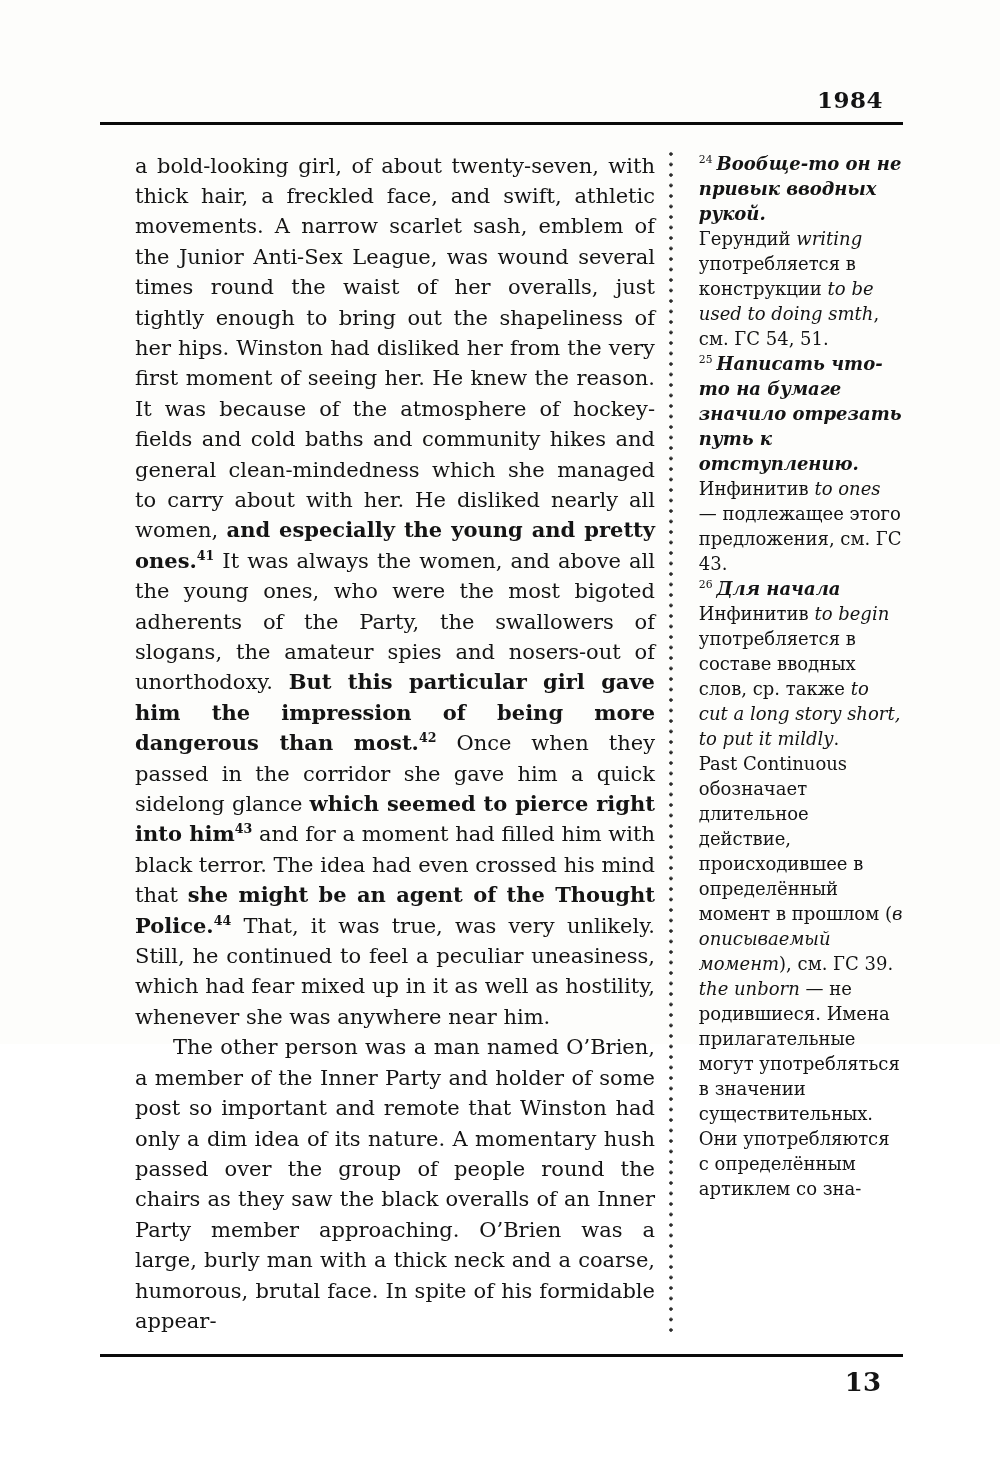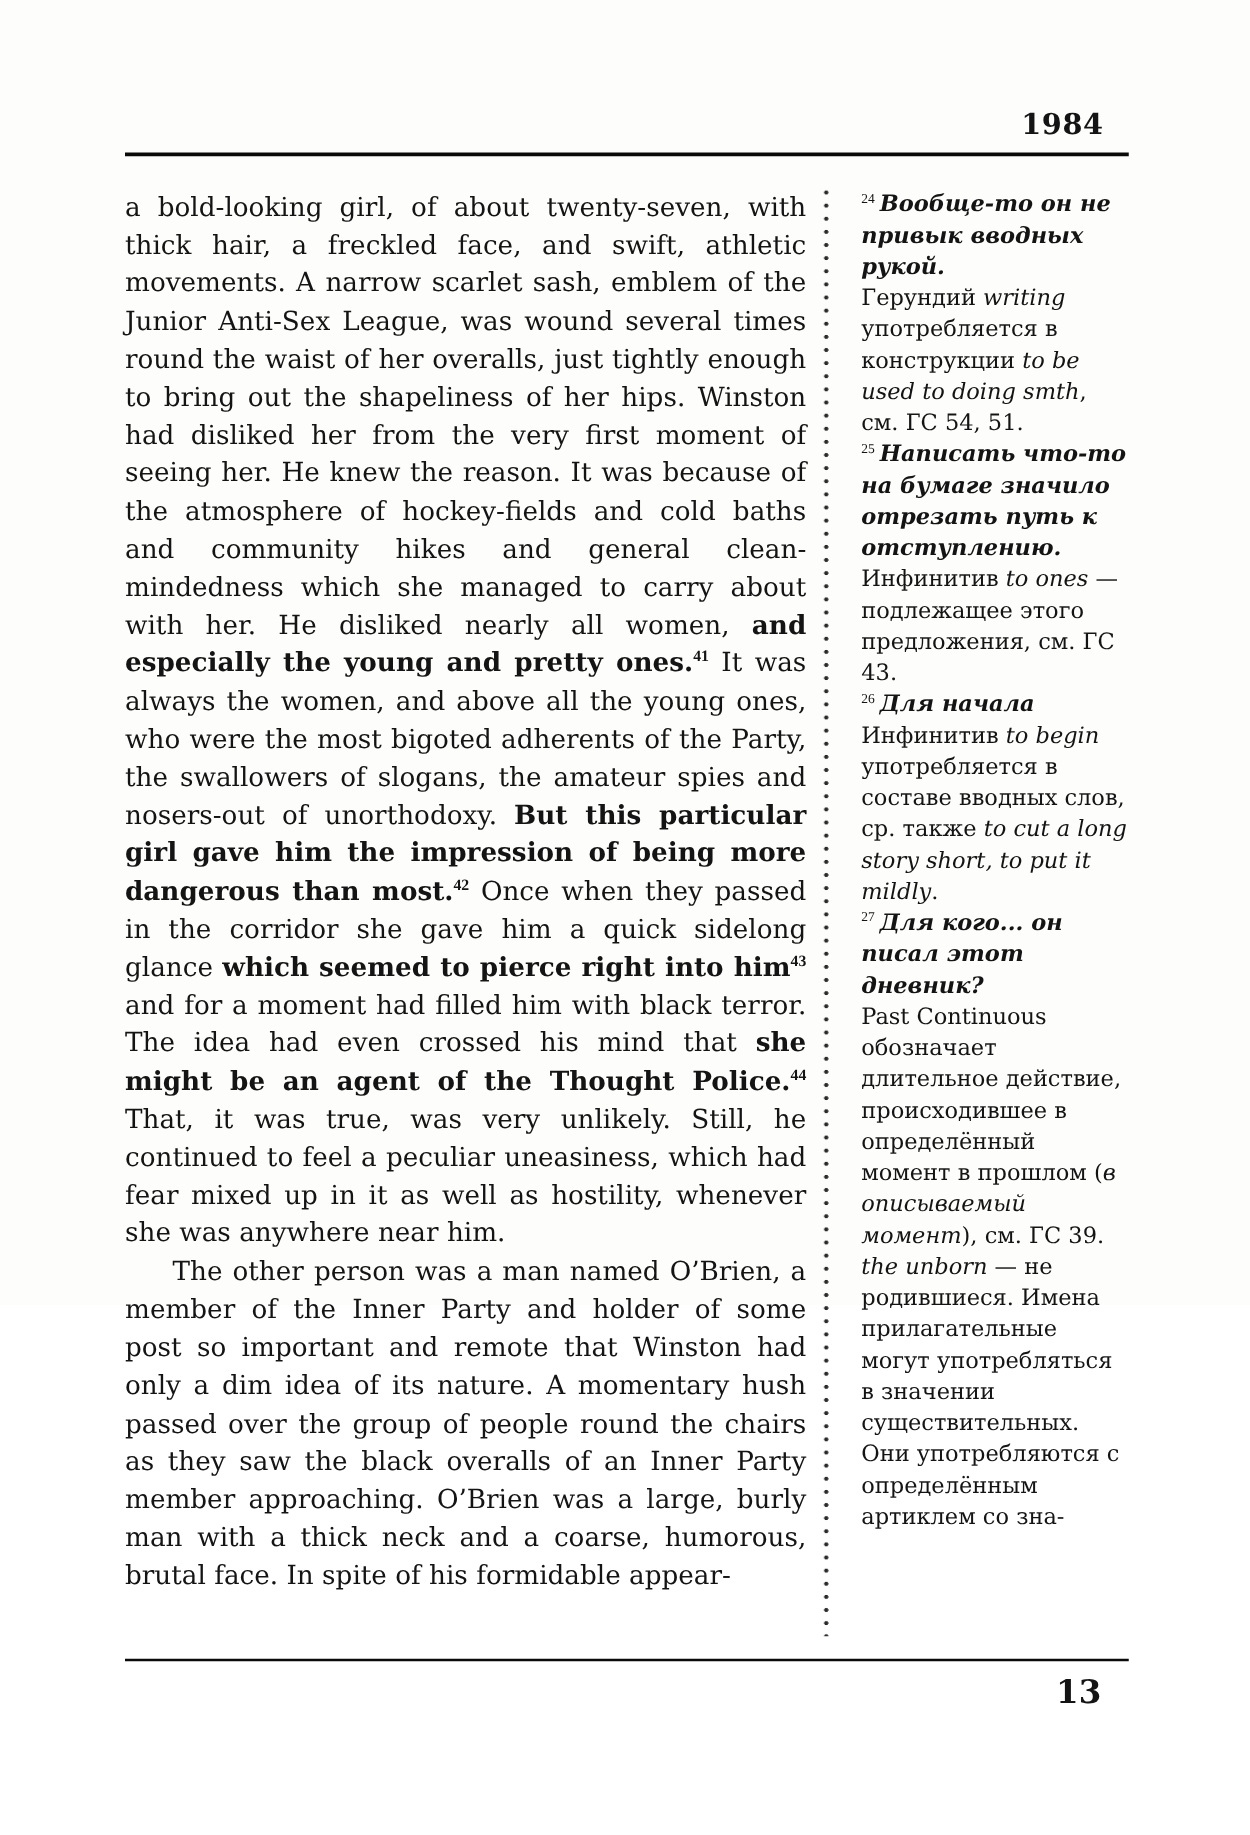--- a/index.html
+++ b/index.html
@@ -14,26 +14,27 @@
   .header-row { text-align:right; padding-right:20px; }
   .header-title { font-weight:bold; font-size:23px; letter-spacing:0.5px; }
   .rule { height:2.5px; background:#0a0a0a; }
   .rule.top { margin-top:9px; }
   .columns { display:flex; margin-top:26px; min-height:1158px; }
   .main-col {
     width:545px;
     font-size:21px; line-height:30.4px;
     text-align:justify;
     hyphens:auto;
+    margin-left:35px;
   }
   .para { margin:0; }
   .para.indent { text-indent:38px; }
   .b { font-weight:bold; }
   .i { font-style:italic; }
-  sup { font-size:0.60em; line-height:0; vertical-align:super;font-family:Liberation Serif, serif; }
+  sup { font-size:0.60em; line-height:0; vertical-align:super; }
   .divider {
     width:4px; margin-left:14px;
     background-image:radial-gradient(circle at 2px 3px, #2a2a2a 1.5px, rgba(0,0,0,0) 1.9px);
     background-size:4px 10.5px;
     background-repeat:repeat-y;
     background-position:center top;
   }
   .notes-col {
     width:214px; margin-left:26px;
     font-size:18px; line-height:25px;
@@ -75,21 +76,20 @@
         </div>
         <div class="note">
           <p class="note-heading"><sup class="note-num">25</sup><span class="b i">Написать что-то на бумаге значило отрезать путь к отступлению.</span></p>
           <p class="note-body"><span>Инфинитив </span><span class="i">to ones</span><span> — подлежащее этого предложения, см. ГС 43.</span></p>
         </div>
         <div class="note">
           <p class="note-heading"><sup class="note-num">26</sup><span class="b i">Для начала</span></p>
           <p class="note-body"><span>Инфинитив </span><span class="i">to begin</span><span> употребляется в составе вводных слов, ср. также </span><span class="i">to cut a long story short, to put it mildly</span><span>.</span></p>
         </div>
         <div class="note">
-          <p class="note-heading"><sup class="note-num">27</sup><span class="b i">Для кого... он писал этот дневник?</span></p>
           <p class="note-body"><span>Past Continuous обозначает длительное действие, происходившее в определённый момент в прошлом (</span><span class="i">в описываемый момент</span><span>), см. ГС 39.</span></p>
         </div>
         <div class="note">
           <p class="note-body"><span class="i">the unborn</span><span> — не родившиеся. Имена прилагательные могут употребляться в значении существительных. Они употребляются с определённым артиклем со зна-</span></p>
         </div>
       </div>
   </div>
 
   <div class="footer">
     <div class="rule bottom"></div>

